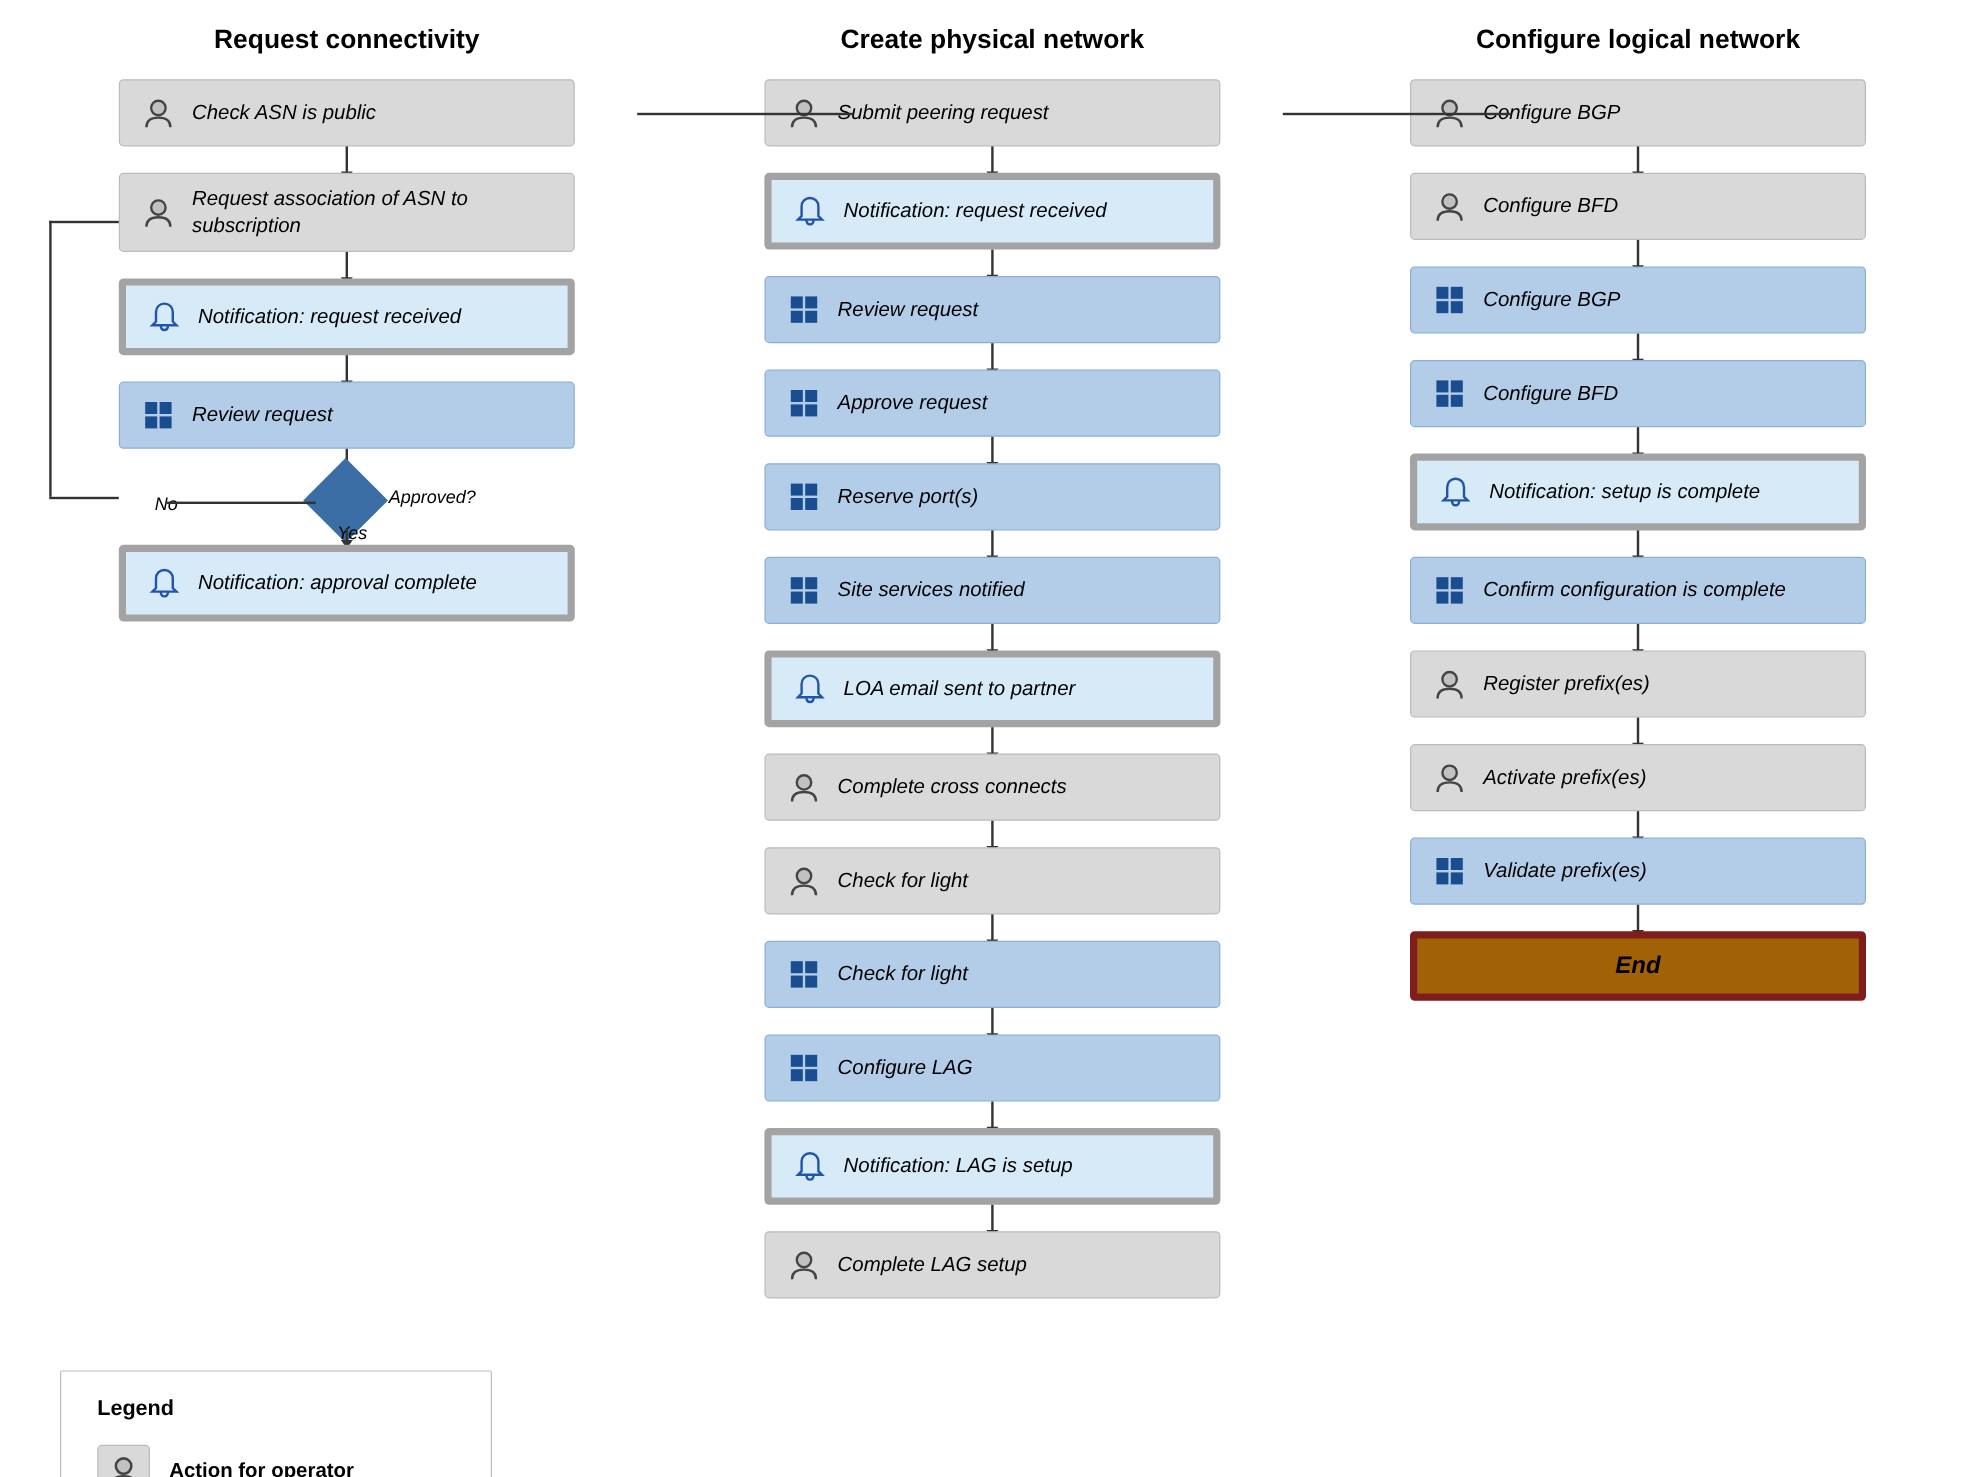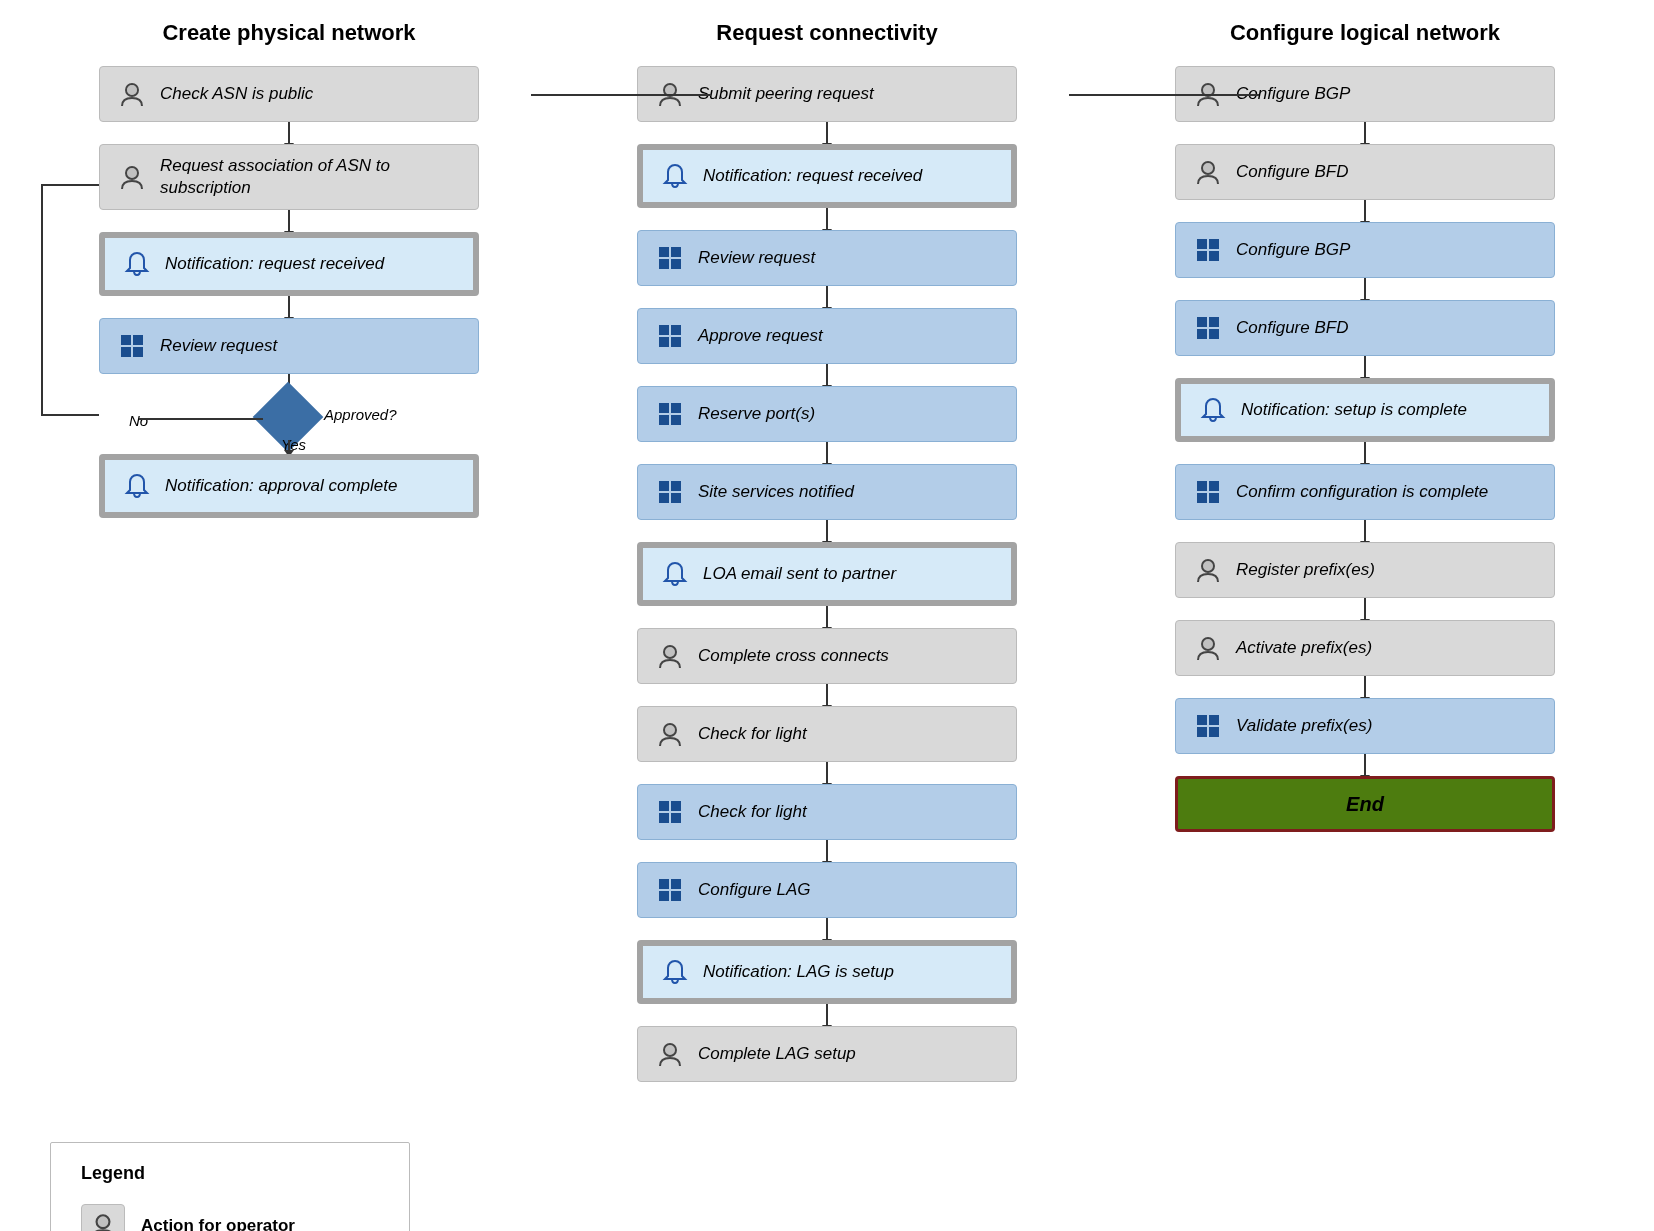--- a/index.html
+++ b/index.html
@@ -67,22 +67,22 @@
       background: #b3cde8;
       border: 1px solid #8ab0d4;
     }
 
     .node-lightblue {
       background: #d6eaf8;
       border: 6px solid #a3a3a3;
     }
 
     .node-pink {
-      background: #4d7c0f;
-      border: 3px solid #7f1d1d;
+      background: #a16207;
+      border: 6px solid #7f1d1d;
     }
 
     .node-icon {
       width: 32px;
       height: 32px;
       min-width: 32px;
       margin-right: 12px;
       display: flex;
       align-items: center;
       justify-content: center;
@@ -160,22 +160,22 @@
       align-items: flex-start;
       margin-top: 20px;
     }
   </style>
 </head>
 <body>
 
 <div class="diagram-container">
 
   <div class="columns-header">
+    <div class="col-header">Request connectivity</div>
     <div class="col-header">Create physical network</div>
-    <div class="col-header">Request connectivity</div>
     <div class="col-header">Configure logical network</div>
   </div>
 
   <div class="columns-body">
 
     <div class="column" id="col1" style="position:relative;">
 
       <div style="position:relative; width:380px;">
 
         <div style="position:absolute; left:-58px; top:118px; width:58px; height:2px; background:#333; z-index:10;"></div>

